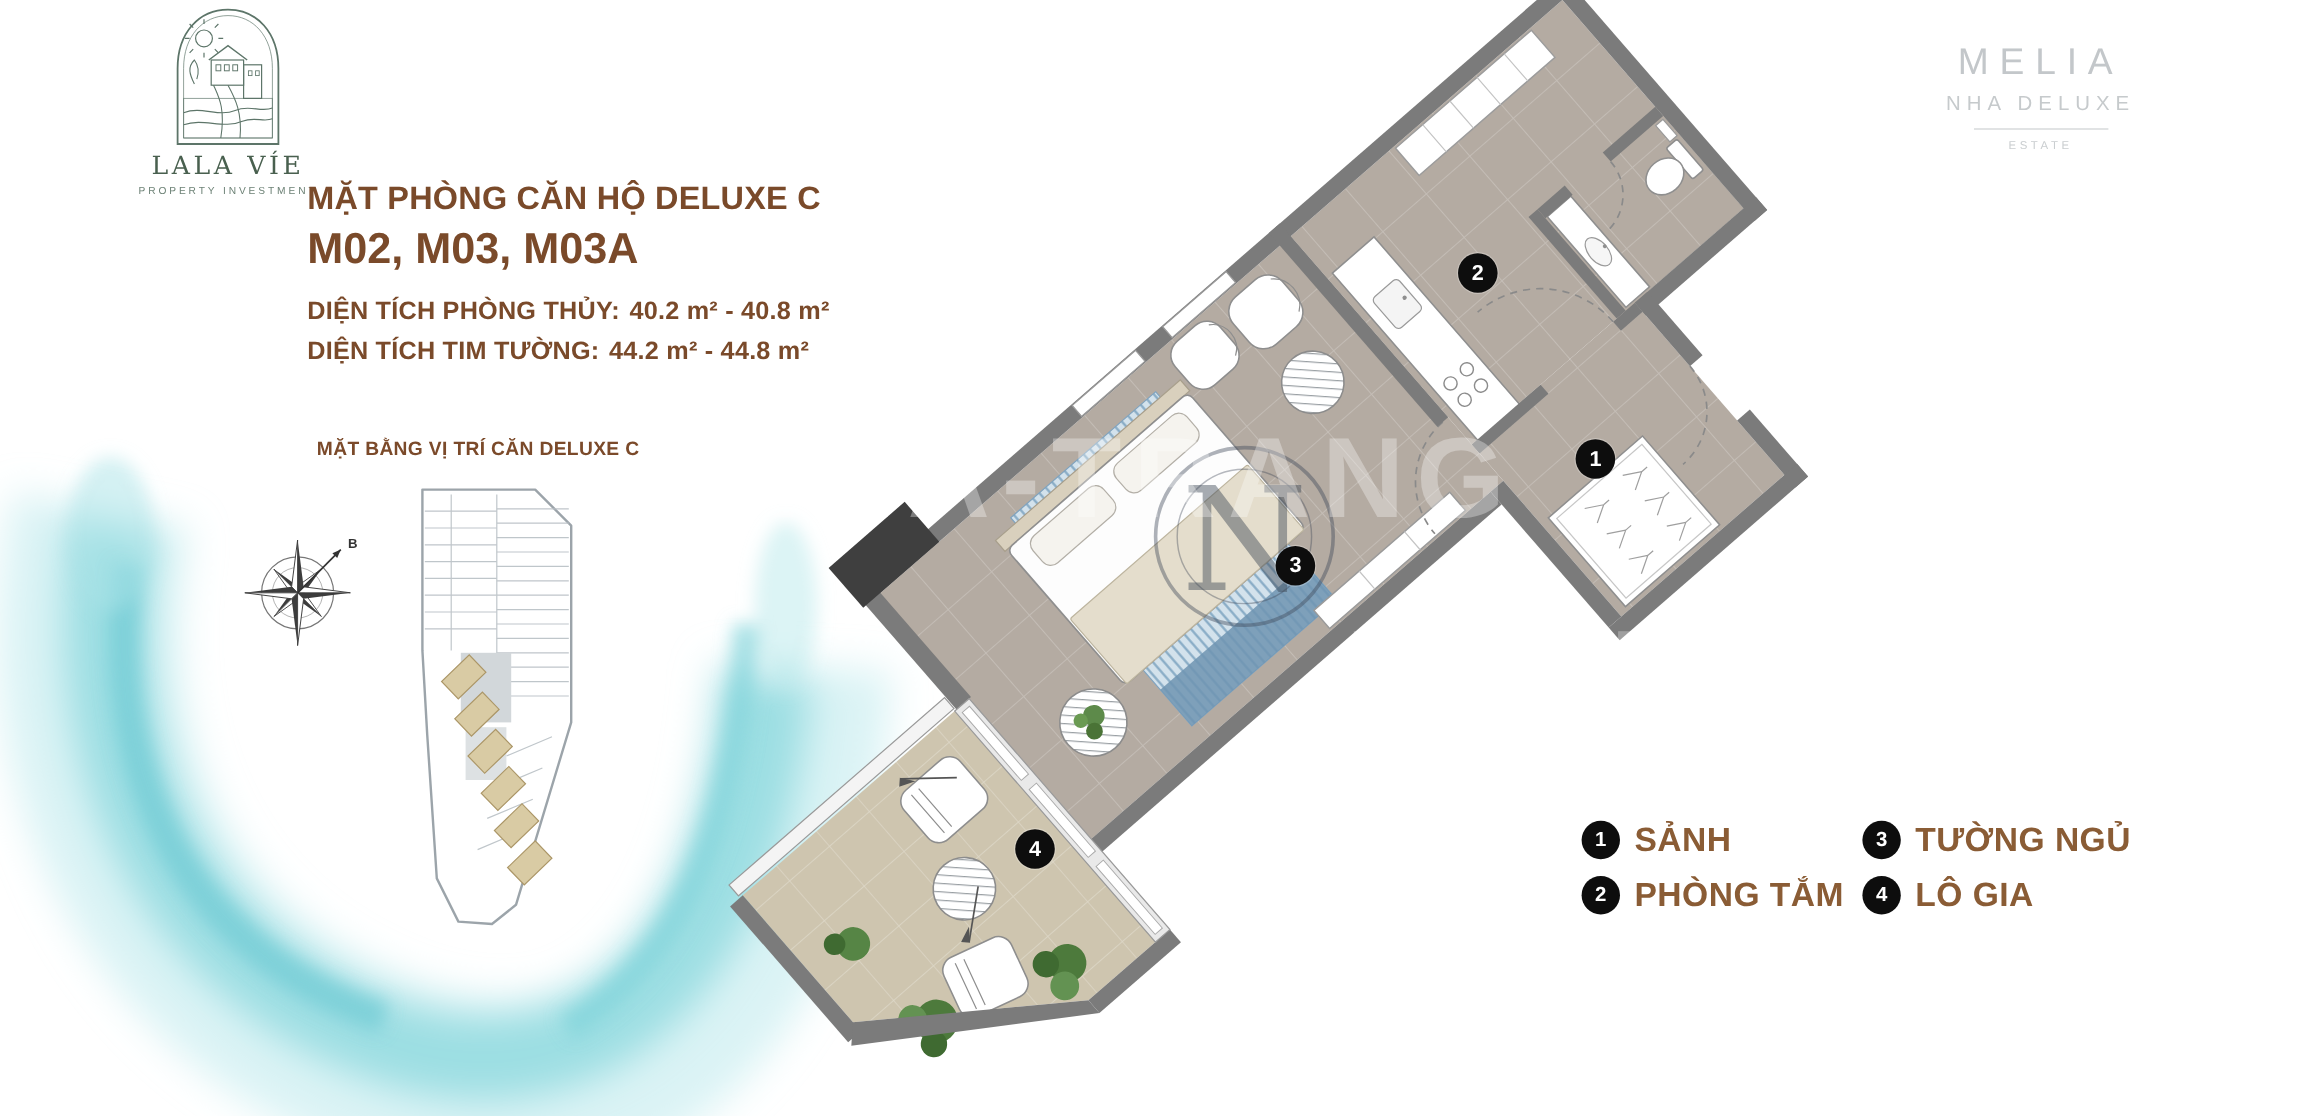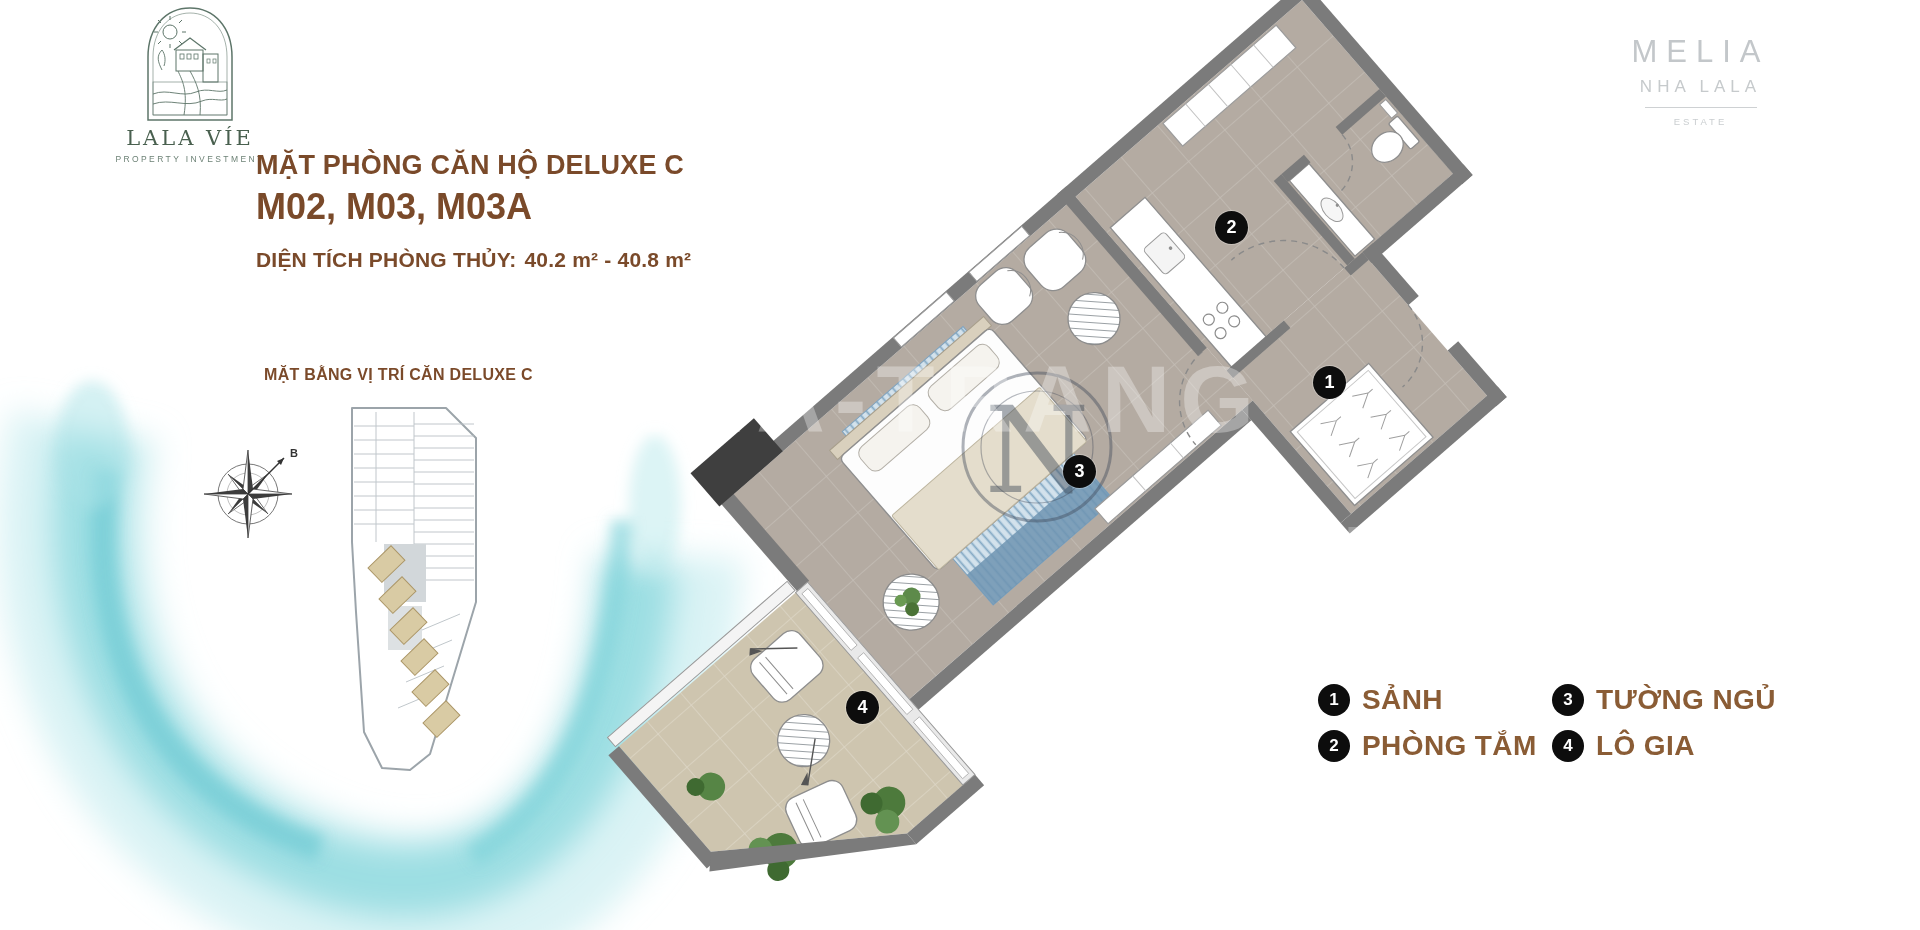--- a/index.html
+++ b/index.html
@@ -107,20 +107,23 @@
   </div>
 
   <div class="abs titleblock">
     <div class="t1">MẶT PHÒNG CĂN HỘ DELUXE C</div>
     <div class="t2">M02, M03, M03A</div>
   </div>
   <div class="abs areas">
     <div class="row">
       <span>DIỆN TÍCH PHÒNG THỦY:</span><span class="val">40.2 m² - 40.8 m²</span>
     </div>
+    <div class="row">
+      <span>DIỆN TÍCH TIM TƯỜNG:</span><span class="val">44.2 m² - 44.8 m²</span>
+    </div>
   </div>
   <div class="abs minilabel">MẶT BẰNG VỊ TRÍ CĂN DELUXE C</div>
 
   <svg class="abs" style="left:196px;top:438px" width="112" height="112" viewBox="0 0 112 112">
     <defs>
       <g id="cpL">
         <path d="M52,12 L57,51 L52,56 Z" fill="#3c3c3c"></path>
         <path d="M52,12 L47,51 L52,56 Z" fill="#ffffff" stroke="#3c3c3c" stroke-width="0.8"></path>
       </g>
       <g id="cpS">
@@ -355,18 +358,18 @@
       <span class="llabel">TƯỜNG NGỦ</span>
     </div>
     <div class="legend-row">
       <span class="lmark">4</span>
       <span class="llabel">LÔ GIA</span>
     </div>
   </div>
 
   <div class="abs melia">
     <div class="m1">MELIA</div>
-    <div class="m2">NHA LALA</div>
+    <div class="m2">NHA DELUXE</div>
     <div class="rule"></div>
     <div class="m3">ESTATE</div>
   </div>
 
 </div>
 
 </body></html>

